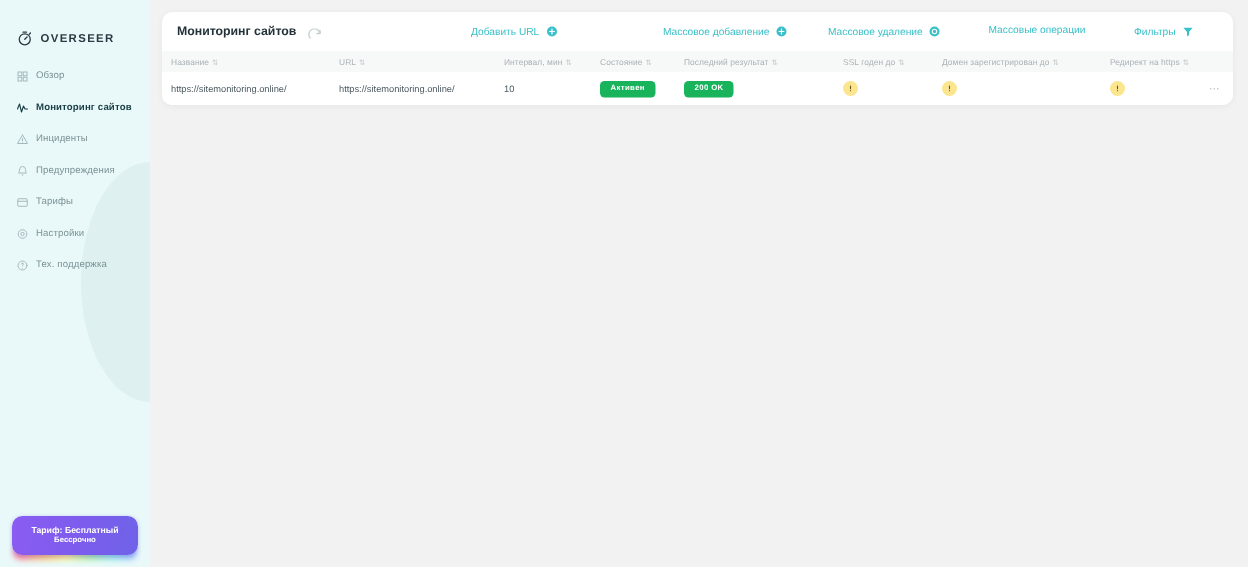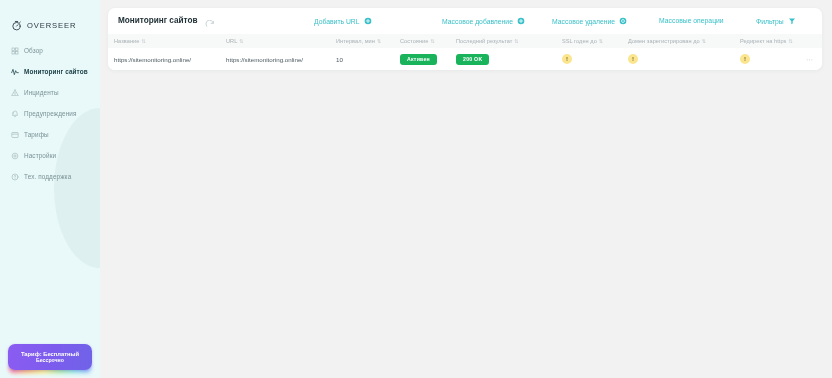--- a/index.html
+++ b/index.html
@@ -25,21 +25,21 @@
     background: #dceeee;
     border-radius: 50% 50% 50% 50% / 50% 50% 50% 50%;
     opacity: .85;
   }
   .logo {
     position: absolute; left: 11px; top: 20px;
     display: flex; align-items: center; gap: 5px;
   }
   .logo-mark { width: 11px; height: 11px; display:block; }
   .logo-text {
-    font-size: 7.6px; font-weight: normal; letter-spacing: .9px;
+    font-size: 7.6px; font-weight: bold; letter-spacing: .9px;
     color: #2b3a42;
   }
   .nav { position: absolute; left: 0; top: 40px; width: 100px; }
   .nav-item {
     display: flex; align-items: center; gap: 5px;
     height: 21px; padding-left: 11px;
     font-size: 6.4px; color: #7b9296;
     letter-spacing: .1px; white-space: nowrap;
   }
   .nav-item.active { color: #183d44; font-weight: bold; }

